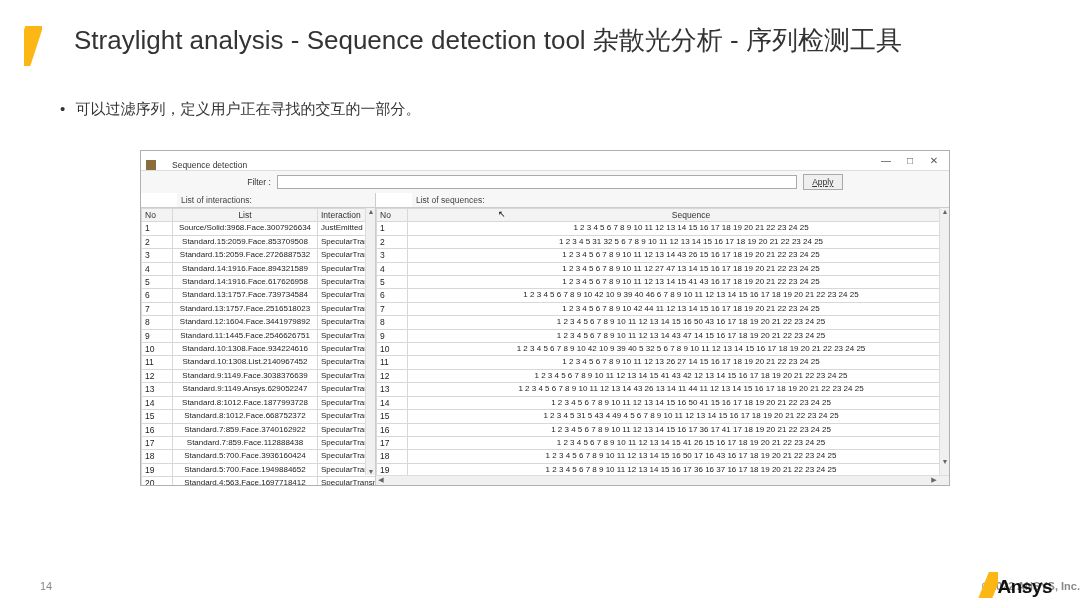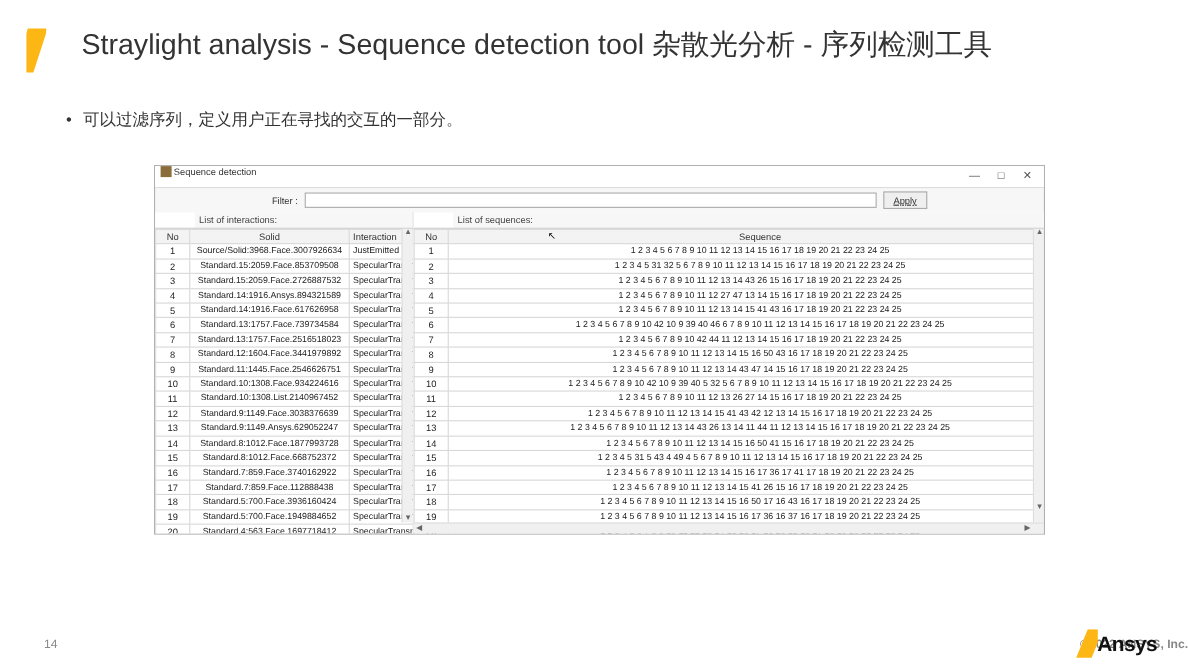--- a/index.html
+++ b/index.html
@@ -25,21 +25,21 @@
     }
     .bullet::before { content: "• "; margin-right: 6px; }
     .window {
       position: absolute; top: 150px; left: 140px; width: 810px; height: 336px;
       border: 1px solid #b0b0b0; background: #f7f7f7;
       display: flex; flex-direction: column;
       font-size: 8.5px;
     }
     .tbar {
       height: 20px; background: #fff; border-bottom: 1px solid #ddd;
-      display: flex; align-items: flex-start; padding: 0 5px; gap: 2px;
+      display: flex; align-items: flex-end; padding: 0 5px; gap: 16px;
       position: relative;
     }
     .tbar .ticon { width: 10px; height: 10px; background: #8a6d3b; }
     .tbar .tbtns { position: absolute; right: 4px; top: 2px; display: flex; gap: 2px; }
     .tbar .tbtn { width: 22px; height: 14px; display: flex; align-items: center; justify-content: center; font-size: 10px; color: #555; }
     .filterbar {
       height: 22px; display: flex; align-items: center; gap: 6px;
       padding: 0 6px; justify-content: center;
     }
     .filterbar input { height: 14px; width: 520px; border: 1px solid #aaa; font-size: 8.5px; padding: 0 2px; }
@@ -57,21 +57,21 @@
     .tbl {
       flex: 1; overflow: hidden; border-top: 1px solid #ccc; position: relative;
     }
     table { border-collapse: collapse; width: 100%; table-layout: fixed; }
     th, td {
       border: 1px solid #d8d8d8; padding: 0 3px; height: 12.4px; line-height: 12.4px;
       overflow: hidden; white-space: nowrap; text-overflow: clip;
       font-weight: 400; color: #222; background: #fff;
     }
     th { background: #f3f3f3; color: #333; text-align: center; }
-    .col-no { width: 31px; text-align: center; }
+    .col-no { width: 31px; text-align: left; }
     .col-face { width: 145px; text-align: center; }
     .col-itx { width: 70px; text-align: left; }
     .col-seq { text-align: center; padding-left: 29px; }
     td.col-seq, td.col-face, td.col-itx { font-size: 8px; }
     .scroll-hint { position: absolute; right: 0; top: 0; bottom: 10px; width: 10px; background: #f0f0f0; border-left: 1px solid #ddd; }
     .scroll-hint-h { position: absolute; left: 0; right: 0; bottom: 0; height: 10px; background: #f0f0f0; border-top: 1px solid #ddd; }
     .scroll-arrow { position: absolute; font-size: 7px; color: #666; width: 10px; text-align: center; }
     .cursor-icon { position: absolute; font-size: 9px; color: #000; }
     .footer {
       position: absolute; bottom: 12px; left: 0; right: 0; height: 20px;
@@ -118,21 +118,21 @@
 
   <div class="panes">
 
     <div class="pane pane-left">
       <div class="pane-label">List of interactions:</div>
       <div class="tbl">
         <table>
           <thead>
             <tr>
               <th class="col-no">No</th>
-              <th class="col-face">Solid</th>
+              <th class="col-face">List</th>
               <th class="col-itx">Interaction</th>
             </tr>
           </thead>
           <tbody id="left-body">
               <tr>
                 <td class="col-no">1</td>
                 <td class="col-face">Source/Solid:3968.Face.3007926634</td>
                 <td class="col-itx">JustEmitted</td>
               </tr>
               <tr>
@@ -140,21 +140,21 @@
                 <td class="col-face">Standard.15:2059.Face.853709508</td>
                 <td class="col-itx">SpecularTransmitted</td>
               </tr>
               <tr>
                 <td class="col-no">3</td>
                 <td class="col-face">Standard.15:2059.Face.2726887532</td>
                 <td class="col-itx">SpecularTransmitted</td>
               </tr>
               <tr>
                 <td class="col-no">4</td>
-                <td class="col-face">Standard.14:1916.Ansys.894321589</td>
+                <td class="col-face">Standard.14:1916.Face.894321589</td>
                 <td class="col-itx">SpecularTransmitted</td>
               </tr>
               <tr>
                 <td class="col-no">5</td>
                 <td class="col-face">Standard.14:1916.Face.617626958</td>
                 <td class="col-itx">SpecularTransmitted</td>
               </tr>
               <tr>
                 <td class="col-no">6</td>
                 <td class="col-face">Standard.13:1757.Face.739734584</td>

